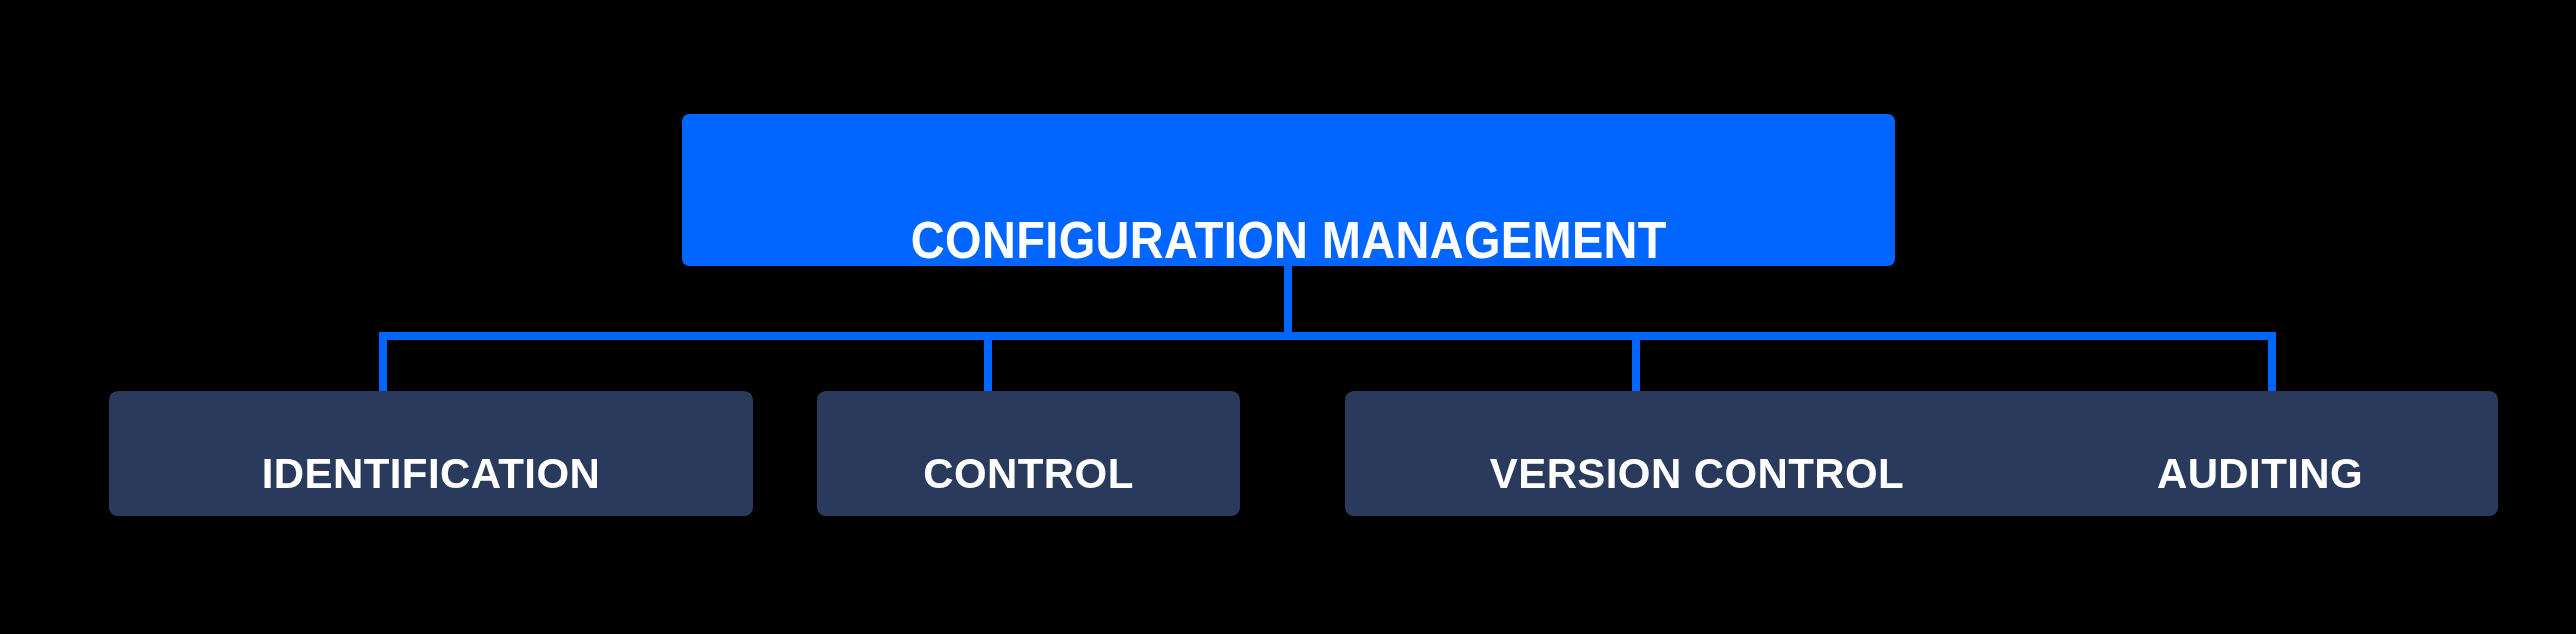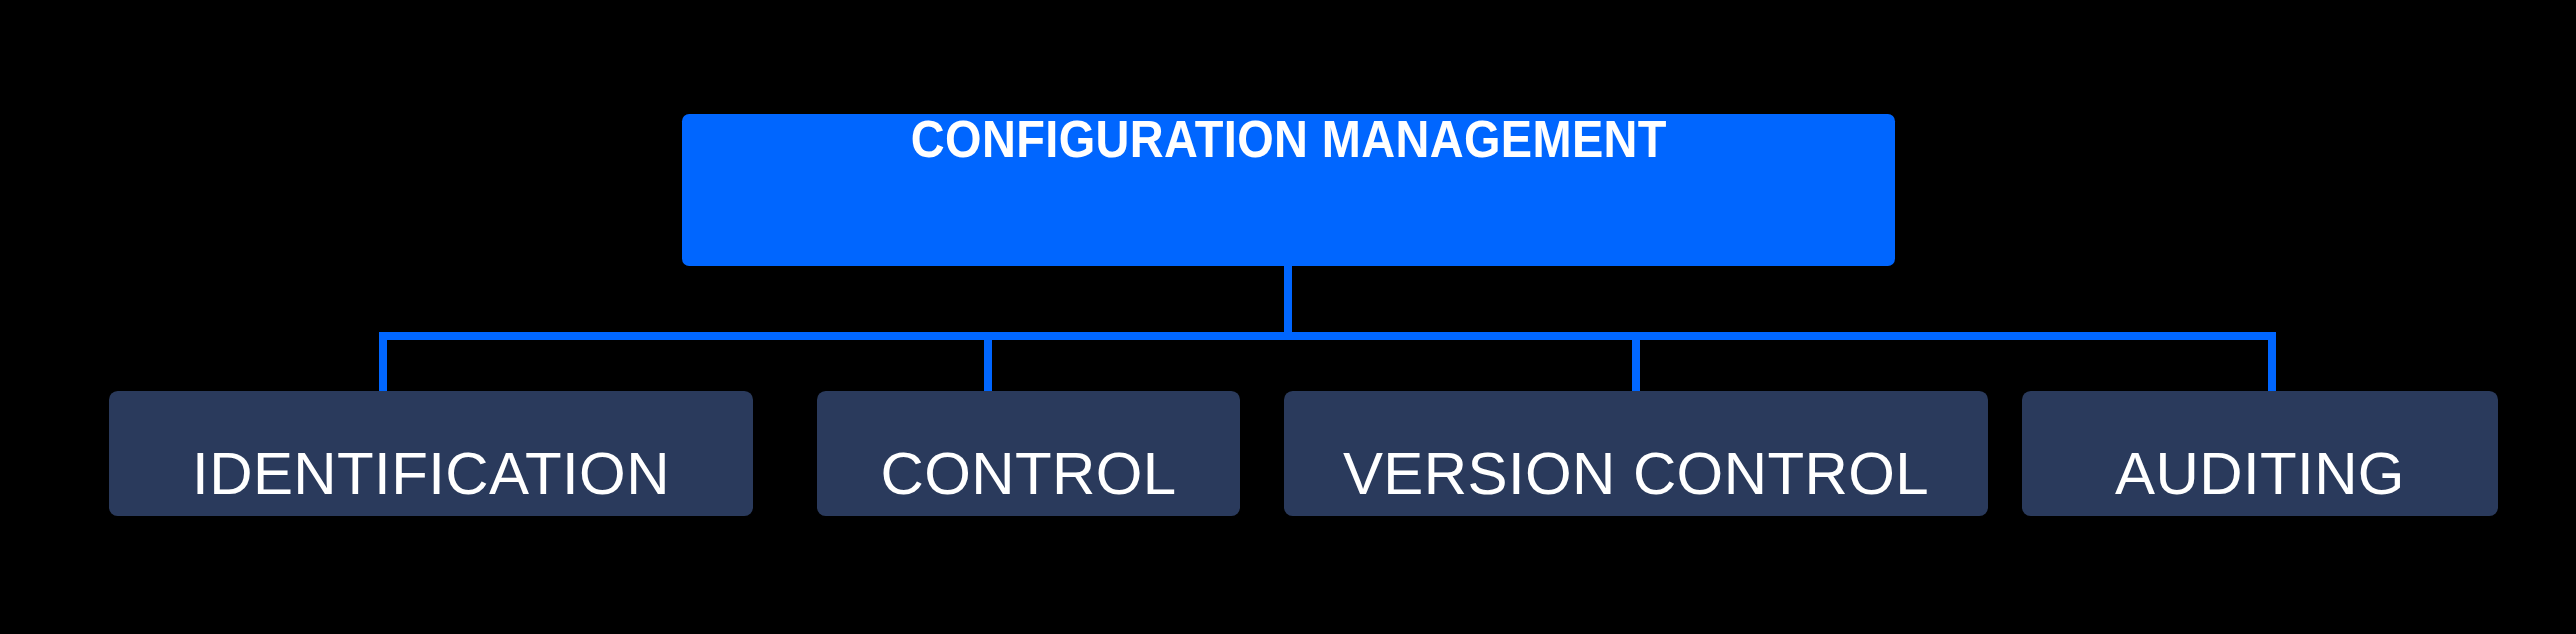--- a/index.html
+++ b/index.html
@@ -22,21 +22,21 @@
   
   .root-node {
     position: absolute;
     left: 682px;
     top: 114px;
     width: 1213px;
     height: 152px;
     background: #0066FF;
     border-radius: 7.2px;
     display: flex;
-    align-items: flex-start;
+    align-items: flex-end;
     justify-content: center;
     box-sizing: border-box;
   }
   .root-label {
     color: #FFFFFF;
     font-family: "Liberation Sans Narrow", "Liberation Sans", sans-serif;
     font-weight: 700;
     font-size: 51px;
     letter-spacing: 0.4px;
     line-height: 1;
@@ -81,31 +81,31 @@
     background: #2A3A5C;
     border-radius: 8.7px;
     display: flex;
     align-items: center;
     justify-content: center;
     box-sizing: border-box;
   }
   .child-label {
     color: #FFFFFF;
     font-family: "Liberation Sans", sans-serif;
-    font-weight: 400;
-    font-size: 60px;
+    font-weight: 700;
+    font-size: 42px;
     letter-spacing: 0.4px;
     line-height: 1;
     white-space: nowrap;
     margin-top: 40px;
   }
 
   .node-1 { left: 109px;  width: 644px; }
   .node-2 { left: 817px; width: 423px; }
-  .node-3 { left: 1284px; width: 704px; }
+  .node-3 { left: 1345px; width: 704px; }
   .node-4 { left: 2022px; width: 476px; }
 </style>
 </head>
 <body>
 
 <div id="diagram">
 
   <div class="root-node">
     <span class="root-label">CONFIGURATION MANAGEMENT</span>
   </div>

